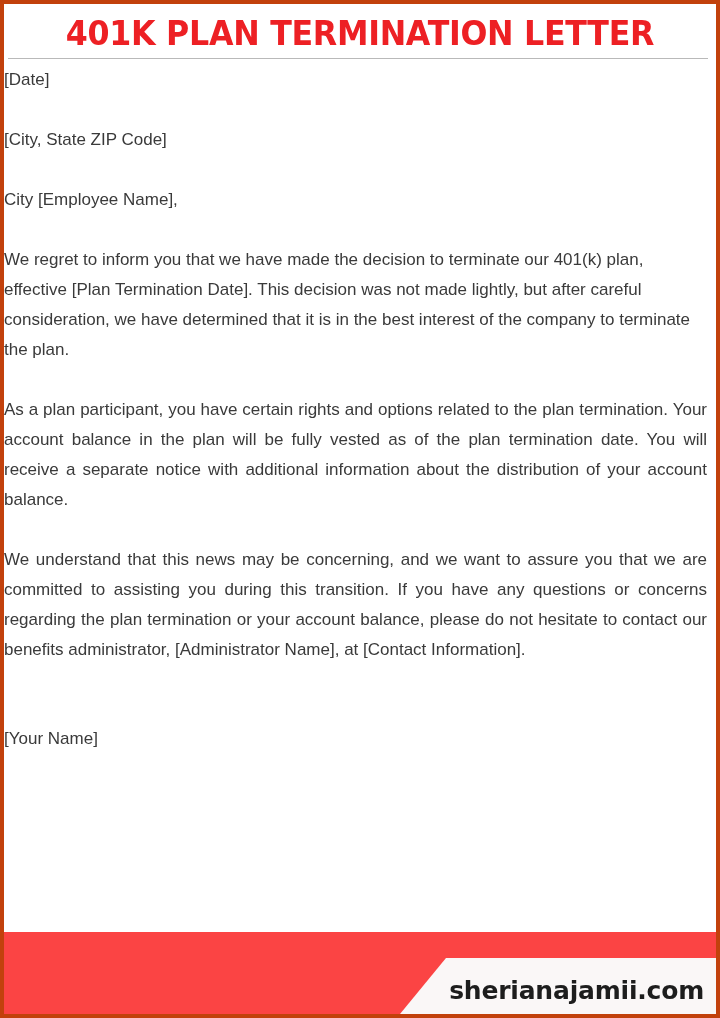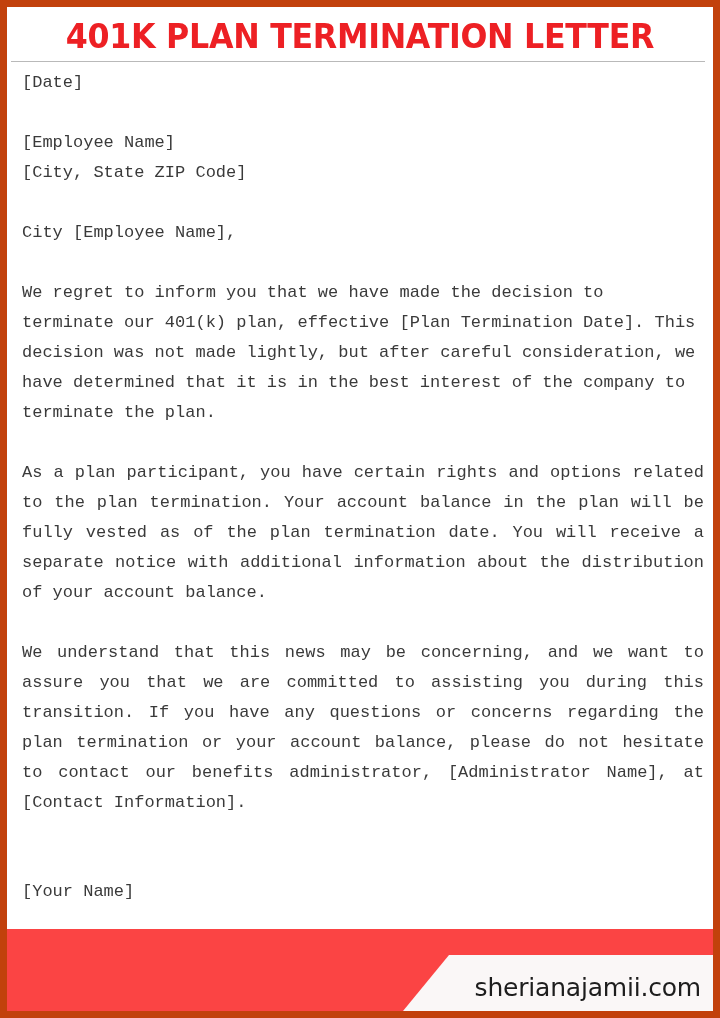--- a/index.html
+++ b/index.html
@@ -10,21 +10,21 @@
   body {
     font-family: "Liberation Sans", "DejaVu Sans", sans-serif;
   }
   .page {
     position: relative;
     width: 720px;
     height: 1018px;
     background: #ffffff;
     overflow: hidden;
     box-sizing: border-box;
-    border: 7px solid #c2410c;
+    border: 4px solid #c2410c;
   }
   
   .title-block {
     padding: 10px 10px 0 10px;
   }
   .doc-title {
     margin: 0;
     text-align: center;
     color: #ED2024;
     font-family: "DejaVu Sans", sans-serif;
@@ -36,25 +36,24 @@
     transform-origin: center;
     white-space: nowrap;
   }
   .title-rule {
     margin: 4px 8px 0 4px;
     height: 1px;
     background: #b9b9b9;
   }
   
   .letter-body {
-    padding: 6px 9px 0 15px;
+    padding: 6px 9px 0 0;
     color: #3a3a3a;
     font-size: 17px;
     line-height: 30px;
-    font-family: Liberation Mono, monospace;
   }
   .addr-line,
   .salutation,
   .closing-line,
   .para {
     margin: 0;
     color: #3a3a3a;
   }
   .para {
     margin-bottom: 0;
@@ -86,21 +85,21 @@
     bottom: 0;
     left: 396px;
     background: #faf7f7;
     clip-path: polygon(46px 0, 100% 0, 100% 100%, 0 100%);
   }
   .footer-domain {
     position: absolute;
     right: 12px;
     bottom: 8px;
     font-family: "DejaVu Sans", sans-serif;
-    font-weight: normal;
+    font-weight: bold;
     font-size: 25px;
     line-height: 30px;
     color: #1d1d1d;
     letter-spacing: -0.2px;
     margin-left: 9px;
   }
 </style>
 </head>
 <body>
 
@@ -110,21 +109,20 @@
     <h1 class="doc-title">401K PLAN TERMINATION LETTER</h1>
   </div>
   <div class="title-rule"></div>
 
   <div class="letter-body">
 
     <p class="addr-line">[Date]</p>
 
     <div class="spacer"></div>
 
-    <p class="addr-line">[Employee Name]</p>
     <p class="addr-line">[City, State ZIP Code]</p>
 
     <div class="spacer"></div>
 
     <p class="salutation">City [Employee Name],</p>
 
     <div class="spacer"></div>
 
     <p class="para">We regret to inform you that we have made the decision to terminate our 401(k) plan, effective [Plan Termination Date]. This decision was not made lightly, but after careful consideration, we have determined that it is in the best interest of the company to terminate the plan.</p>
 

